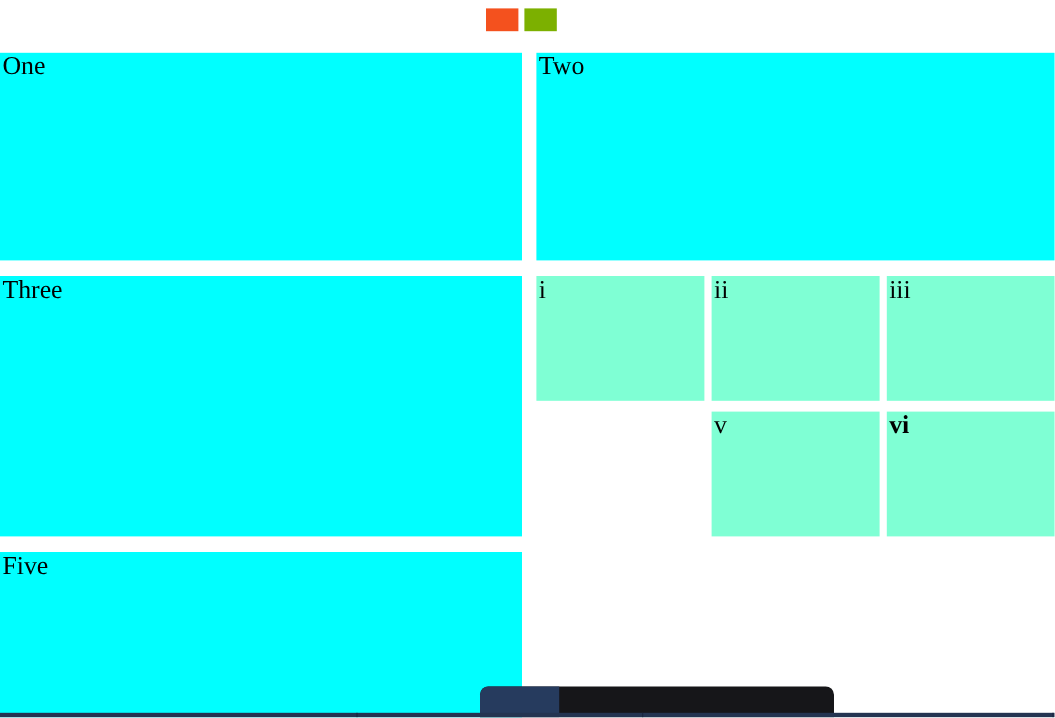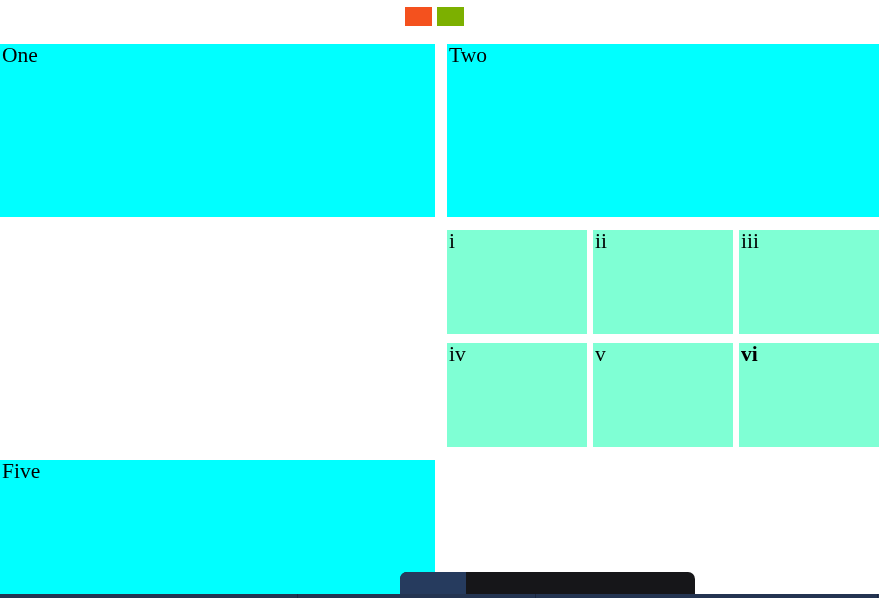--- a/index.html
+++ b/index.html
@@ -151,33 +151,33 @@
   <div class="grid-outer">
 
     <div class="cell cell-one">
       <span class="cell-label">One</span>
     </div>
 
     <div class="cell cell-two">
       <span class="cell-label">Two</span>
     </div>
 
+    <div class="cell cell-three">
+      <span class="cell-label">Three</span>
+    </div>
 
     <div class="grid-nested">
       <div class="subcell sc-1">
         <span class="cell-label">i</span>
       </div>
       <div class="subcell sc-3">
         <span class="cell-label">iii</span>
       </div>
       <div class="subcell sc-2">
         <span class="cell-label">ii</span>
-      </div>
-      <div class="subcell sc-4">
-        <span class="cell-label">iv</span>
       </div>
       <div class="subcell sc-5">
         <span class="cell-label">v</span>
       </div>
       <div class="subcell sc-6">
         <span class="cell-label">vi</span>
       </div>
     </div>
 
     <div class="cell cell-five">

